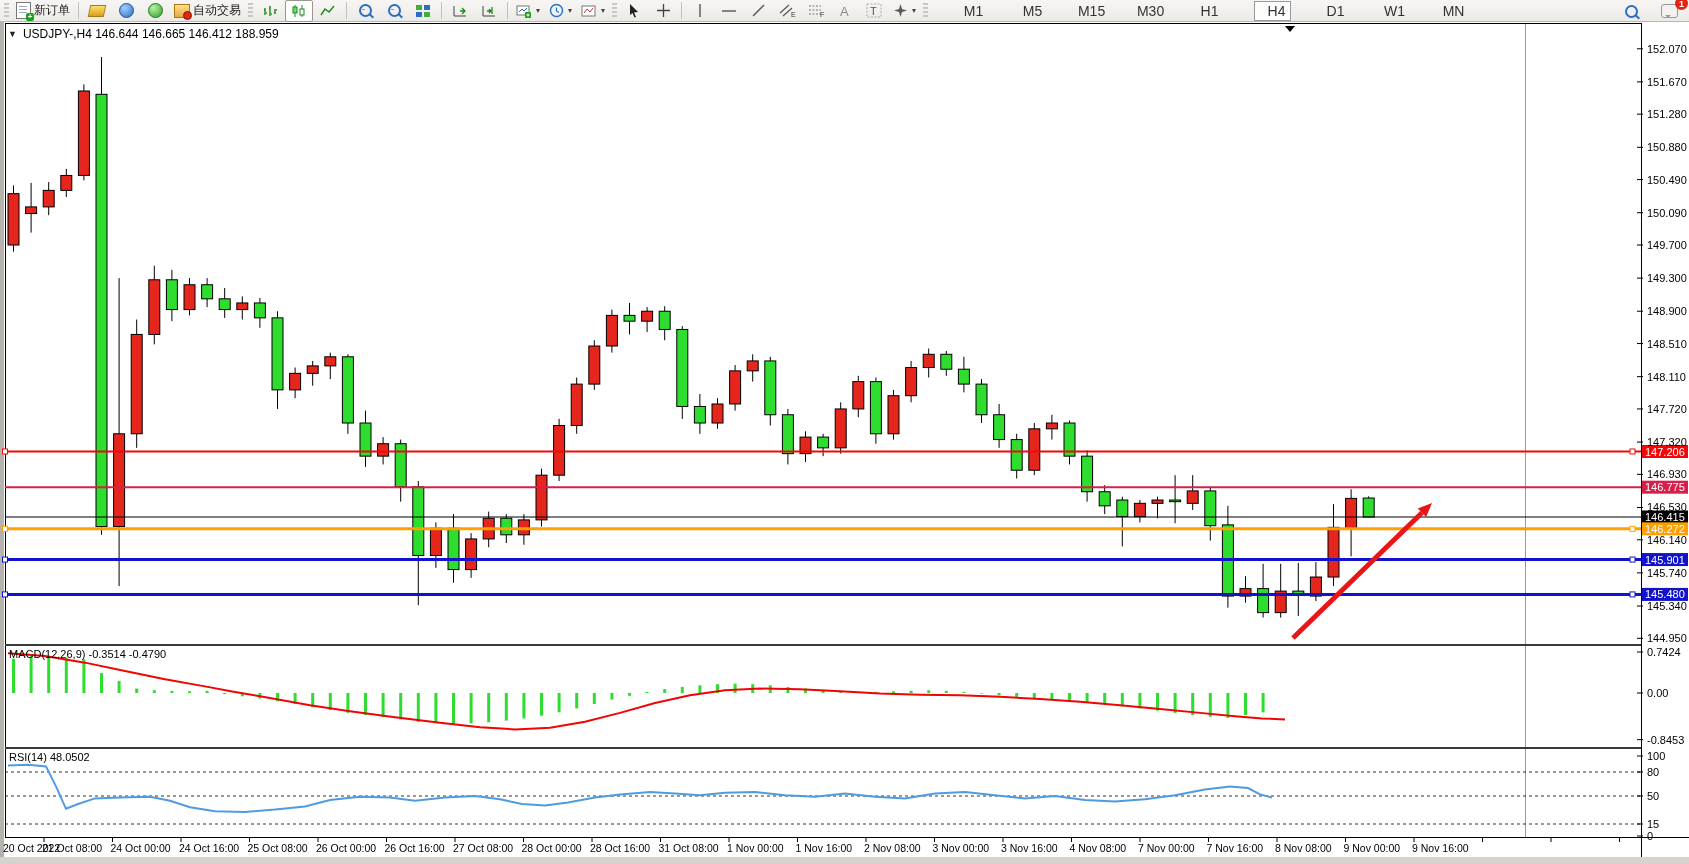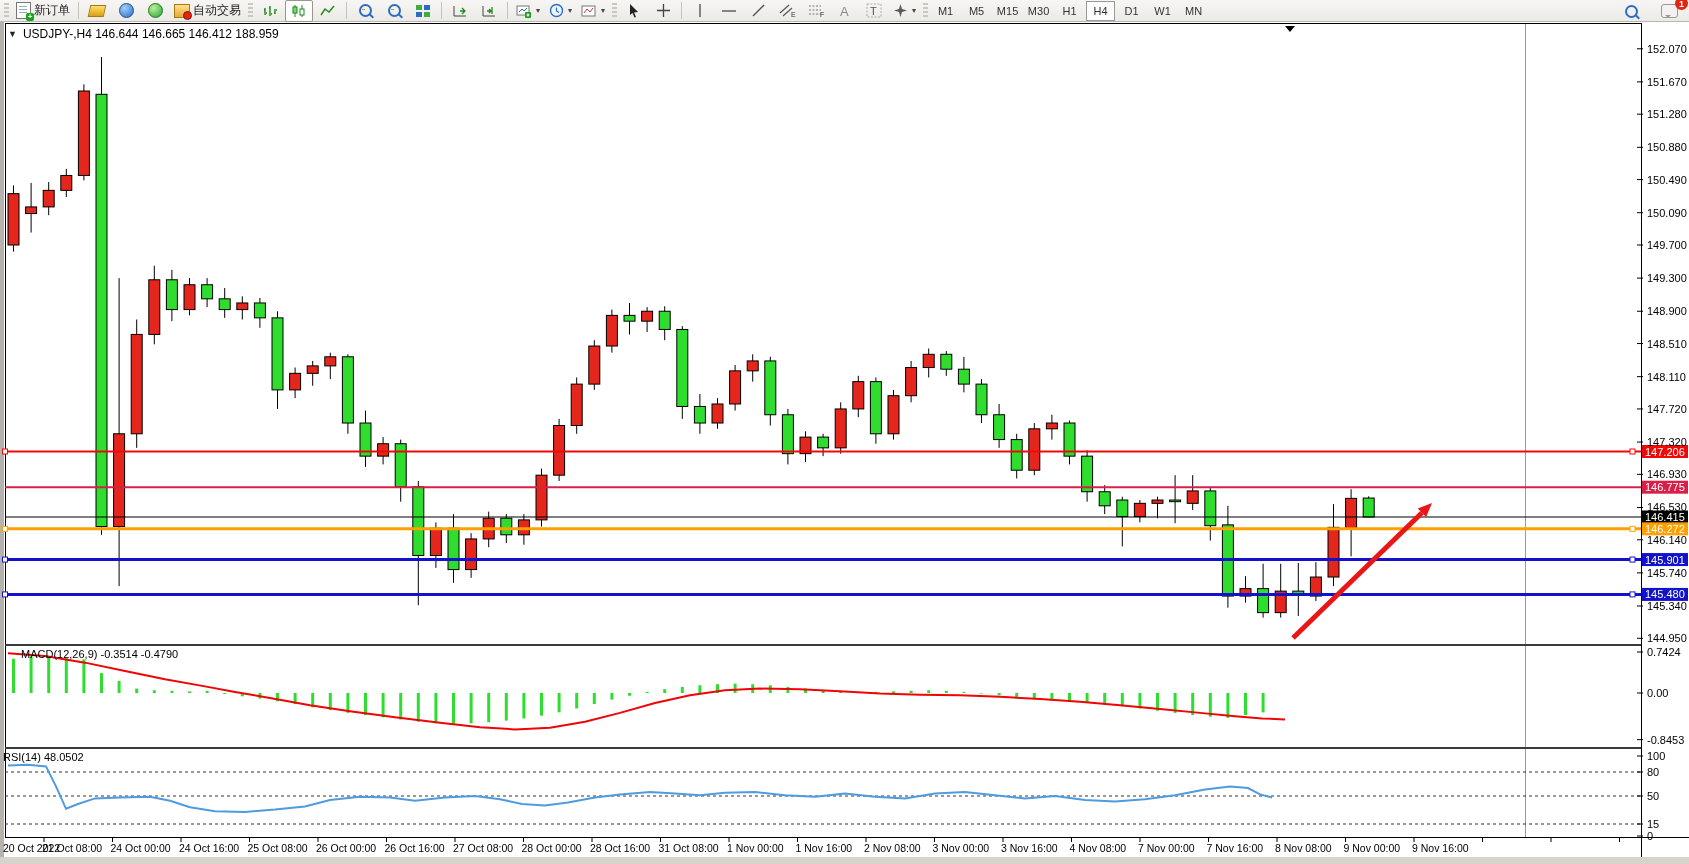--- a/index.html
+++ b/index.html
@@ -9,22 +9,22 @@
     background:linear-gradient(#f7f6f4,#eceae6);border-bottom:1px solid #b9b6b0;
     display:flex;align-items:center;gap:1px;padding-left:2px;box-sizing:border-box;font-size:12px;color:#222;}
   .grip{width:5px;height:16px;margin:0 2px;
     background:repeating-linear-gradient(#cac7c1 0 2px,transparent 2px 4px);}
   .sep{width:1px;height:17px;background:#c4c1bb;margin:0 3px;}
   .tbtn{height:20px;min-width:20px;display:flex;align-items:center;justify-content:center;
     gap:3px;padding:0 3px;border:1px solid transparent;border-radius:2px;cursor:default;}
   .tbtn.active{background:#fff;border:1px solid #9a978f;}
   .caret{font-size:8px;color:#444;margin-left:1px;}
   .tf{width:27px;height:18px;display:flex;align-items:center;justify-content:center;
-    font-size:11px;color:#333;border:1px solid transparent;}
-  .tf.active{background:#fdfdfd;border:1px solid #999;}
+    font-size:14px;color:#333;border:1px solid transparent;margin-left:28px;}
+  .tf.active{background:#fdfdfd;border:1px solid #999;padding-left:8px;}
   .badge{position:absolute;top:-4px;right:-6px;background:#e02612;color:#fff;font-size:9px;
     width:13px;height:13px;border-radius:50%;display:flex;align-items:center;justify-content:center;font-weight:bold;}
   .doc-icon{width:13px;height:15px;background:#fff;border:1px solid #777;position:relative;}
   .doc-icon:before{content:"";position:absolute;left:2px;top:3px;width:8px;height:1px;background:#9ab;box-shadow:0 3px 0 #9ab,0 6px 0 #9ab;}
   .plus{position:absolute;right:-4px;bottom:-3px;width:8px;height:8px;background:#17a517;border-radius:2px;color:#fff;
     font-size:8px;line-height:8px;text-align:center;font-weight:bold;}
   .gold-icon{width:14px;height:10px;background:linear-gradient(#ffe06a,#d8a018);border:1px solid #a87b10;transform:skewX(-12deg);}
   .community-icon{width:13px;height:13px;border-radius:50%;background:radial-gradient(circle at 35% 30%,#9fd0ff,#2b6cc4);border:1px solid #1d4f94;}
   .signals-icon{width:13px;height:13px;border-radius:50%;background:radial-gradient(circle at 35% 30%,#b8f3a0,#2f9e2f);border:1px solid #1c7a1c;}
   .auto-icon{width:14px;height:12px;background:linear-gradient(#ffdf8a,#e8a93c);border:1px solid #a87b10;position:relative;}
@@ -33,22 +33,22 @@
   .mag:after{content:"";position:absolute;width:5px;height:2px;background:#2b6cc4;transform:rotate(45deg);right:-4px;bottom:-2px;}
   .mag.minus:before,.mag.plus2:before{content:"";position:absolute;left:1px;top:2.5px;width:3px;height:1.5px;background:#c49b2a;}
   .chat-icon{width:15px;height:12px;background:#f3f2f0;border:1px solid #999;border-radius:3px;position:relative;}
   .chat-icon:after{content:"";position:absolute;left:3px;bottom:-4px;border:3px solid transparent;border-top-color:#999;}
   .right-tools{position:absolute;right:6px;top:0;height:22px;display:flex;align-items:center;gap:10px;}
   svg.ticon{display:block;}
   
   #chart-wrap{position:absolute;left:0;top:22px;width:1689px;height:842px;background:#fff;}
   #overlay-title{position:absolute;left:8px;top:5px;font-size:12px;color:#000;display:flex;gap:6px;align-items:center;}
   #overlay-title .tri{font-size:9px;color:#222;}
-  #macd-label{position:absolute;left:21px;top:626px;font-size:11px;color:#000;}
-  #rsi-label{position:absolute;left:3px;top:729px;font-size:11px;color:#000;}
+  #macd-label{position:absolute;left:9px;top:626px;font-size:11px;color:#000;}
+  #rsi-label{position:absolute;left:9px;top:729px;font-size:11px;color:#000;}
 </style>
 </head>
 <body>
 
 <div class="toolbar">
   <div class="grip"></div>
   <div class="tbtn">
     <span class="doc-icon">
         <span class="plus">+</span>
       </span>

